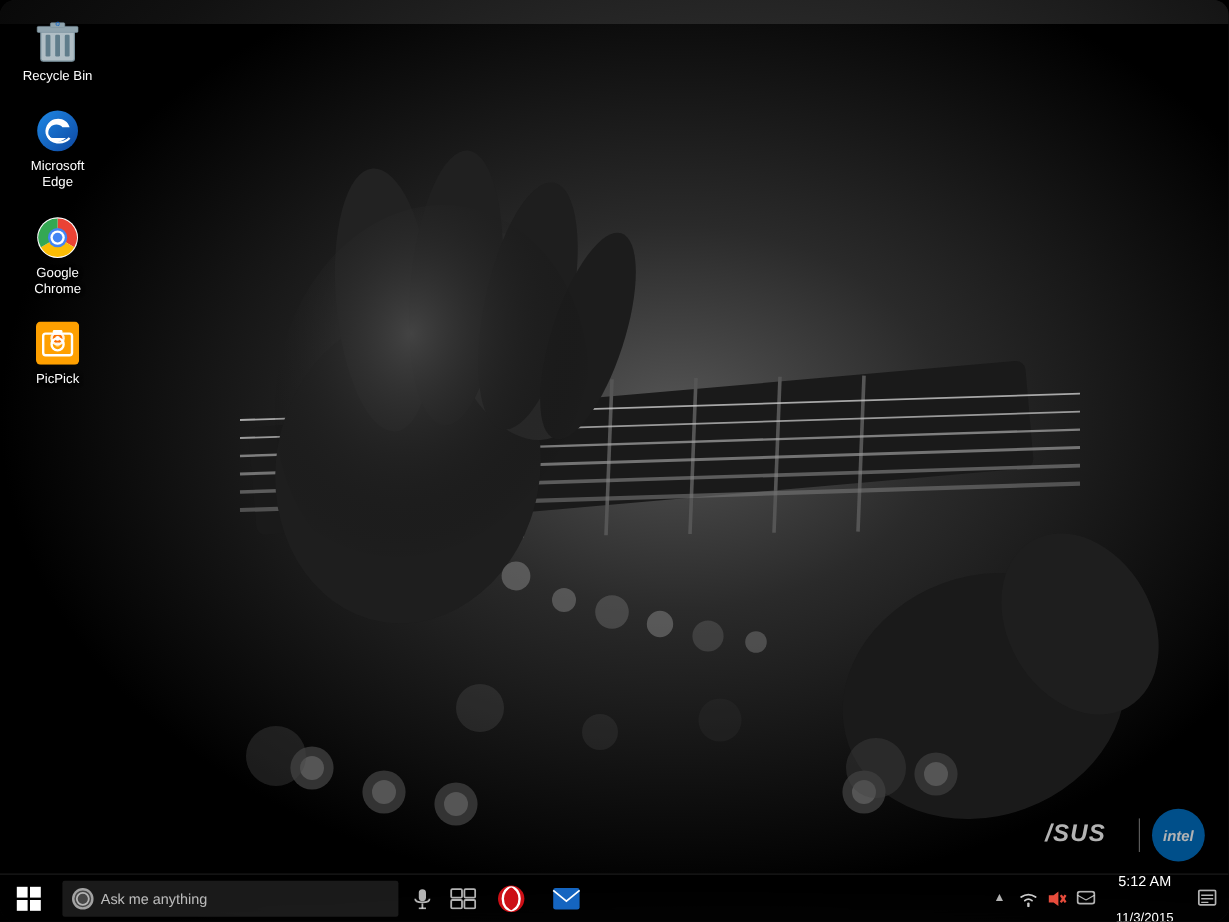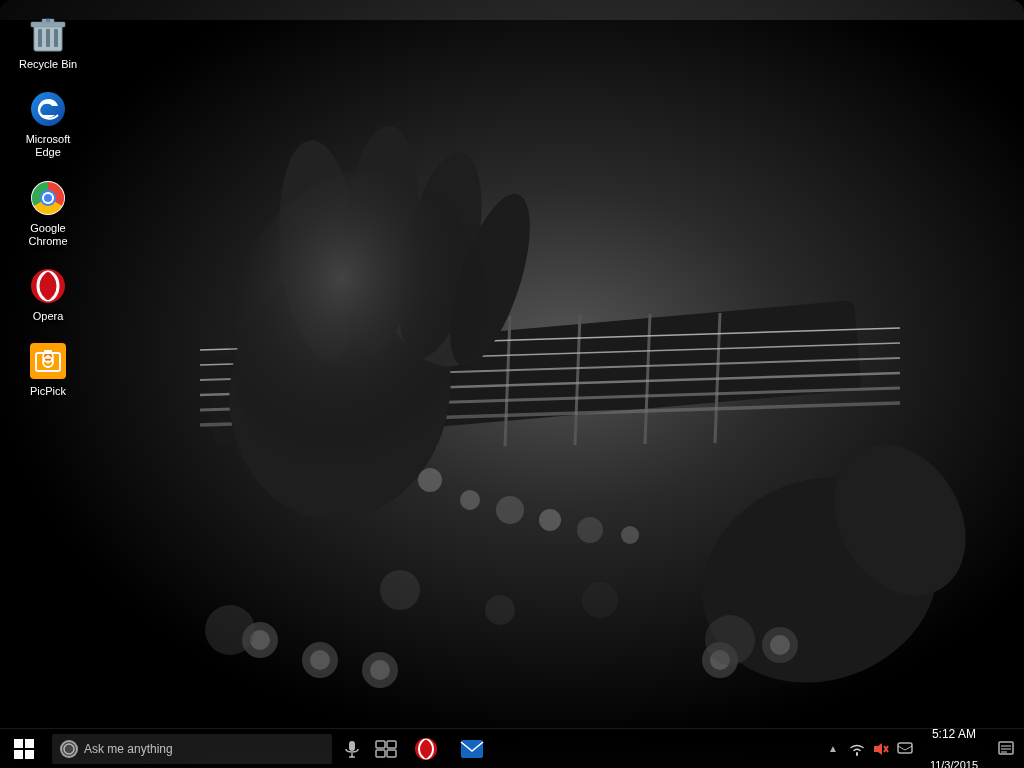--- a/index.html
+++ b/index.html
@@ -425,50 +425,54 @@
           <path d="M18 18 L4.1 26 A16 16 0 0 1 18 2 Z" fill="#34a853"></path>
 
           <circle cx="18" cy="18" r="8" fill="#4285f4"></circle>
           <circle cx="18" cy="18" r="6" fill="#fff"></circle>
           <circle cx="18" cy="18" r="4" fill="#4285f4"></circle>
         </svg>
       </div>
       <span class="icon-label">Google Chrome</span>
     </div>
 
-    <div class="desktop-icon">
-      <div class="icon-img">
-        <svg width="36" height="36" viewBox="0 0 36 36">
-          <circle cx="18" cy="18" r="17" fill="#cc0f16"></circle>
-          <ellipse cx="18" cy="18" rx="10" ry="14" fill="none" stroke="#fff" stroke-width="3"></ellipse>
-          <ellipse cx="18" cy="18" rx="6" ry="14" fill="#cc0f16"></ellipse>
-        </svg>
-      </div>
-      <span class="icon-label">Opera</span>
-    </div>
 
     <div class="desktop-icon">
       <div class="icon-img">
         <svg width="36" height="36" viewBox="0 0 36 36">
           <rect width="36" height="36" rx="4" fill="#ffa000"></rect>
           <circle cx="18" cy="14" r="6" fill="#fff3e0"></circle>
           <circle cx="18" cy="14" r="4" fill="#ff6f00"></circle>
           <circle cx="18" cy="14" r="2" fill="#fff"></circle>
 
           <rect x="6" y="10" width="24" height="18" rx="2" fill="none" stroke="#fff" stroke-width="2"></rect>
           <rect x="14" y="7" width="8" height="4" rx="1" fill="#fff"></rect>
           <circle cx="18" cy="19" r="5" fill="none" stroke="#fff" stroke-width="2"></circle>
           <circle cx="18" cy="19" r="2" fill="#fff" opacity="0.5"></circle>
         </svg>
       </div>
       <span class="icon-label">PicPick</span>
     </div>
 
   </div>
 
+  <div class="brand-logos">
+    <div class="asus-logo">
+      <svg width="70" height="24" viewBox="0 0 70 24">
+        <text x="2" y="19" font-family="Arial" font-size="20" font-weight="bold" font-style="italic" fill="white">/SUS</text>
+      </svg>
+    </div>
+    <div class="divider-line"></div>
+    <div class="intel-logo">
+      <svg width="46" height="46" viewBox="0 0 46 46">
+        <circle cx="23" cy="23" r="22" fill="#0071c5"></circle>
+        <text x="23" y="28" text-anchor="middle" font-family="Arial" font-size="13" font-style="italic" font-weight="bold" fill="white">intel</text>
+      </svg>
+    </div>
+  </div>
 
   <div class="taskbar">
 
     <div class="start-btn">
       <div class="windows-logo">
         <div></div>
         <div></div>
         <div></div>
         <div></div>
       </div>

